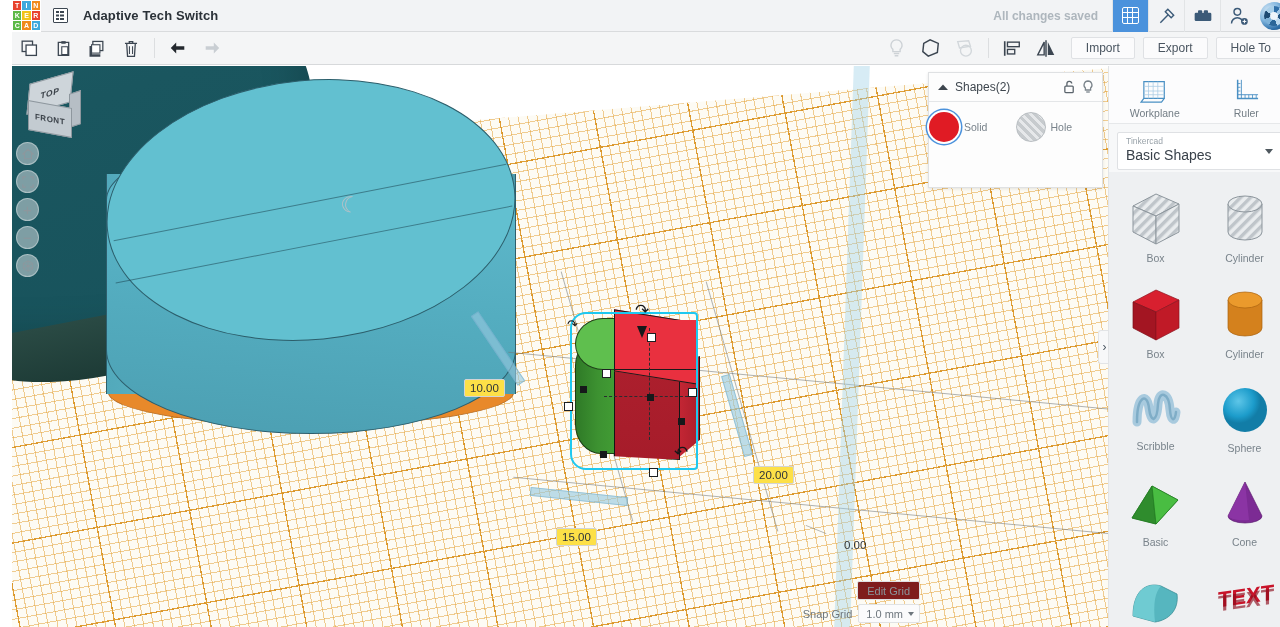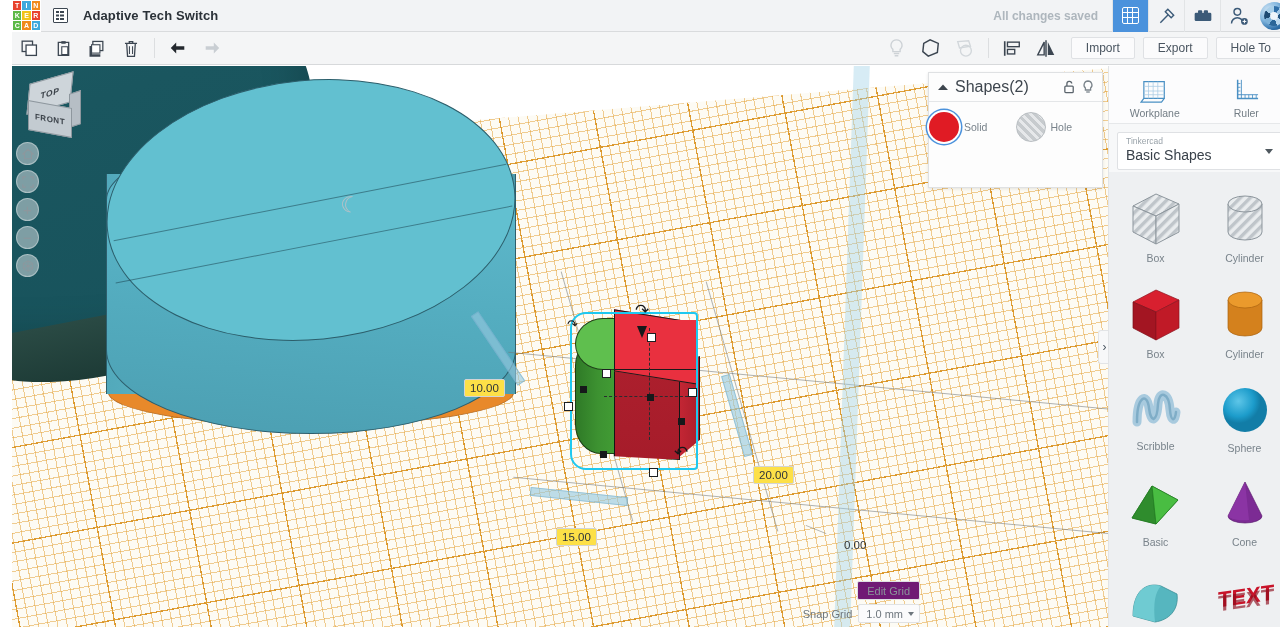--- a/index.html
+++ b/index.html
@@ -269,21 +269,21 @@
   
   .shapes-panel {
     position: absolute; left: 916px; top: 72px; width: 175px; height: 116px;
     background: #fdfdfd; border: 1px solid #dfe1e3;
     box-shadow: 0 1px 3px rgba(0,0,0,.1);
   }
   .sp-head {
     height: 29px; border-bottom: 1px solid #e4e6e8; display: flex;
     align-items: center; padding: 0 8px; gap: 6px;
   }
-  .sp-title { font-size: 16px; color: #3e464e; flex: 1; }
+  .sp-title { font-size: 12px; color: #3e464e; flex: 1; }
   .sp-body { display: flex; padding: 10px 0 0 0; }
   .sp-col { flex: 1; display: flex; flex-direction: row; align-items: center; gap: 5px; }
   .swatch-solid {
     width: 30px; height: 30px; border-radius: 50%; background: #e01b24;
     box-shadow: 0 0 0 2px #fff, 0 0 0 3.5px #4b92dc;
   }
   .swatch-hole {
     width: 30px; height: 30px; border-radius: 50%;
     background: repeating-linear-gradient(45deg, #c7cbce 0 3px, #e6e8ea 3px 6px);
     border: 1px solid #b9bec2;
@@ -332,21 +332,21 @@
     border-radius: 3px 0 0 3px; display: flex; align-items: center;
     justify-content: center; font-size: 12px; color: #4a5560;
   }
 
   
   .grid-ctrls {
     position: absolute; right: 188px; bottom: 4px; display: flex;
     flex-direction: column; align-items: flex-end; gap: 4px;
   }
   .edit-grid-btn {
-    height: 19px; padding: 0 9px; background: #701a75; border: 1px solid #e0e2e4;
+    height: 19px; padding: 0 9px; background: #7f1d1d; border: 1px solid #e0e2e4;
     font-size: 11px; color: #8b949b; display: flex; align-items: center; border-radius: 2px;
   }
   .snap-row { display: flex; align-items: center; gap: 6px; }
   .snap-lbl { font-size: 11px; color: #6e767d; }
   .snap-sel {
     height: 19px; padding: 0 16px 0 7px; background: #fbfbfc; border: 1px solid #e0e2e4;
     font-size: 11px; color: #6e767d; display: flex; align-items: center;
     border-radius: 2px; position: relative;
   }
   .snap-sel .caret2 {

